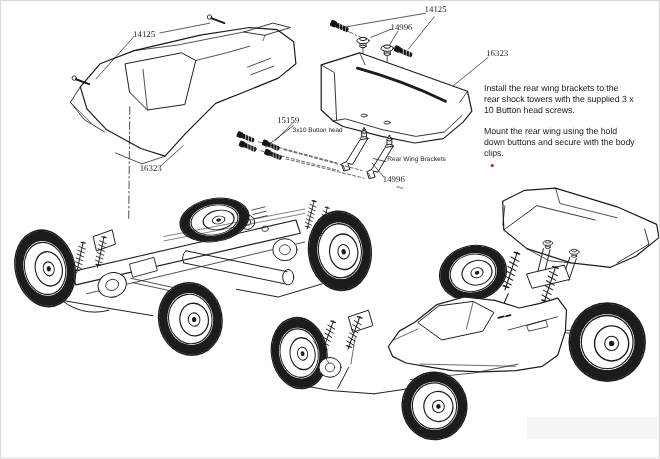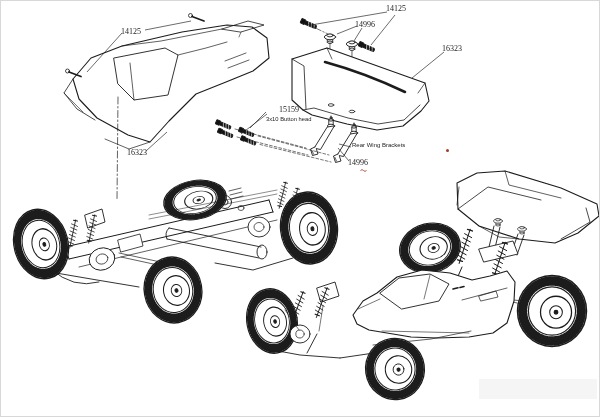--- a/index.html
+++ b/index.html
@@ -204,23 +204,29 @@
   </g>
 
   <path d="M359.5,169.5 q1.5,-1.8 3,0 q1.5,1.8 3,0" stroke="#bb3a30" stroke-width="0.9" fill="none"></path>
 </svg>
 
 <div class="lbl" style="left:120px;top:27px">14125</div>
 <div class="lbl" style="left:385px;top:4px">14125</div>
 <div class="lbl" style="left:354px;top:20px">14996</div>
 <div class="lbl" style="left:441px;top:44px">16323</div>
 <div class="lbl" style="left:126px;top:148px">16323</div>
-<div class="lbl" style="left:278px;top:105px">15159</div>
+<div class="lbl" style="left:251px;top:105px">15159</div>
 <div class="lbl small" style="left:265px;top:115px">3x10 Button head</div>
 <div class="lbl cap" style="left:351px;top:141px">Rear Wing Brackets</div>
 <div class="lbl" style="left:347px;top:158px">14996</div>
 
 <div class="instructions">
+  <p>Install the rear wing brackets to the
+rear shock towers with the supplied 3 x
+10 Button head screws.</p>
+  <p>Mount the rear wing using the hold
+down buttons and secure with the body
+clips.</p>
 </div>
 
 <span class="red-dot"></span>
 
 </div>
 
 </body></html>

